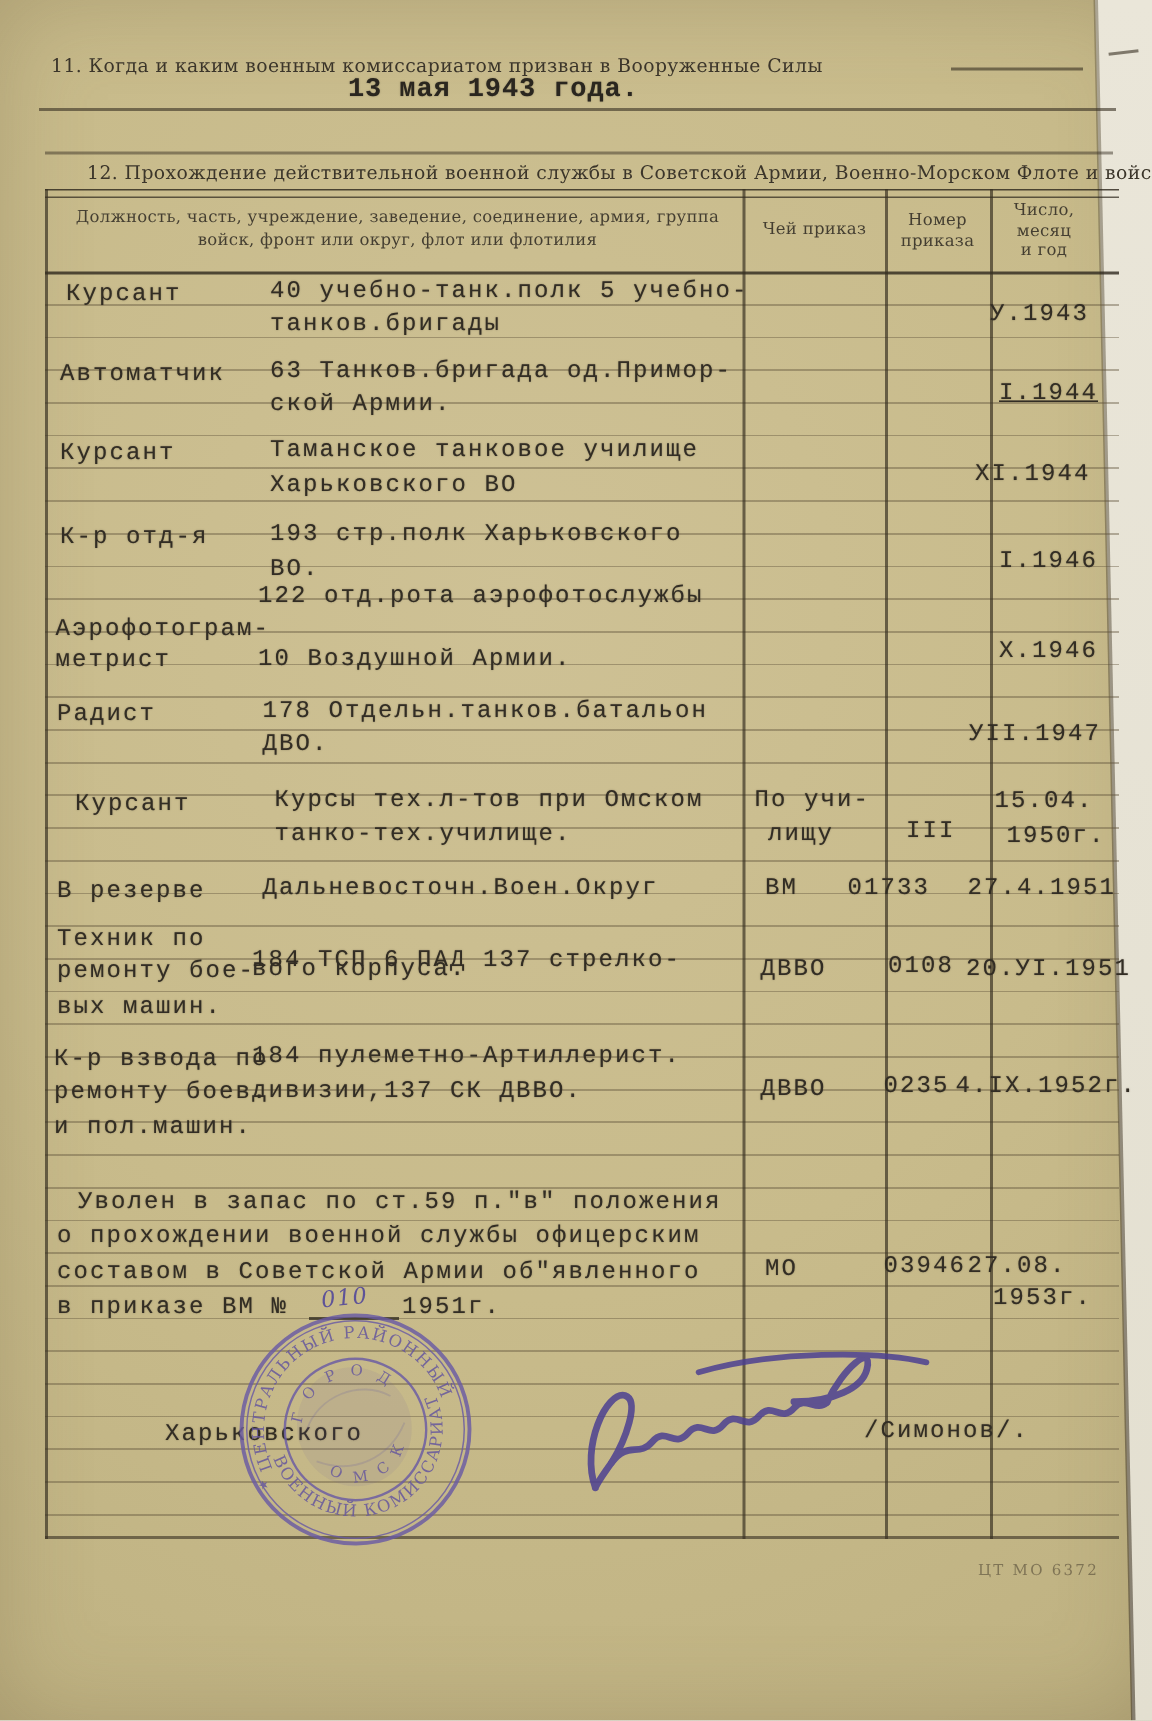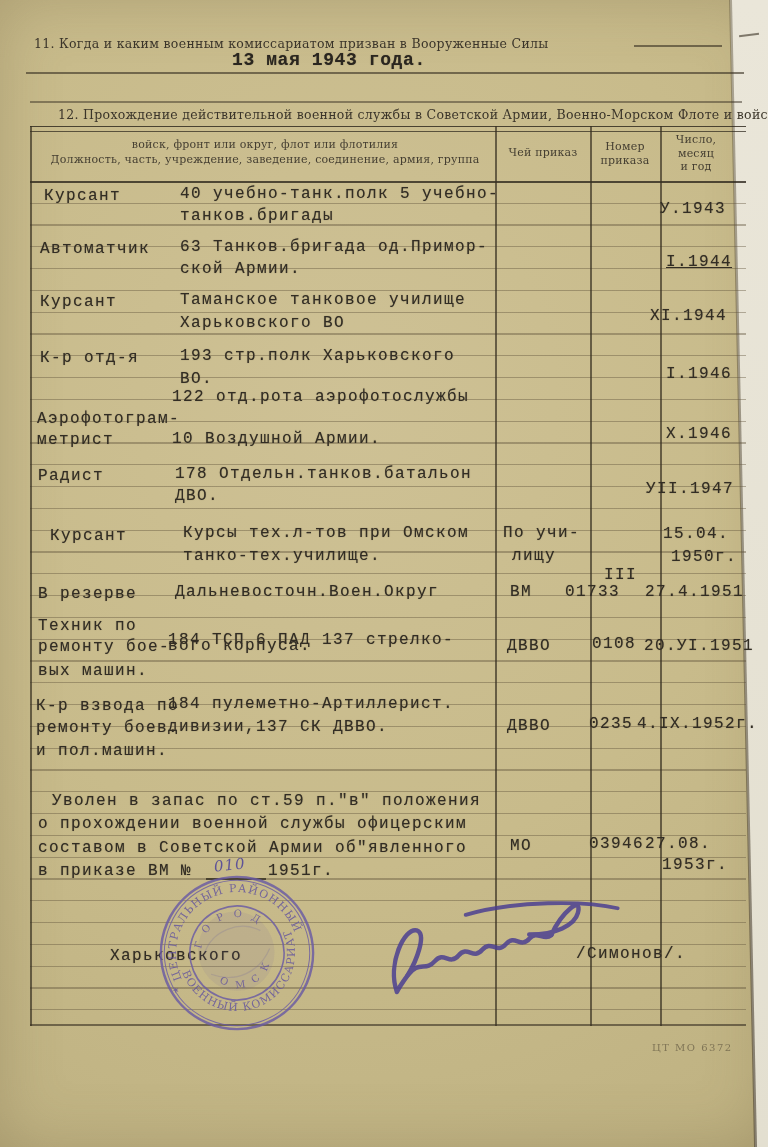--- a/index.html
+++ b/index.html
@@ -60,22 +60,22 @@
   <div class="thick-top" style="left:30px;top:126px;width:716px;"></div>
   <div class="hline" style="left:30px;top:181px;width:716px;background:rgba(42,36,26,.78);"></div>
   <div class="rules"></div>
   <div class="vline" style="left:30px;top:126px;height:900px;"></div>
   <div class="vline" style="left:495px;top:126px;height:900px;"></div>
   <div class="vline" style="left:590px;top:126px;height:900px;"></div>
   <div class="vline" style="left:660px;top:126px;height:900px;"></div>
   <div class="hline" style="left:30px;top:1024px;width:716px;"></div>
 
   <div class="hdr" style="left:45px;top:138px;width:440px;">
+    <div>Должность, часть, учреждение, заведение, соединение, армия, группа</div>
     <div>войск, фронт или округ, флот или флотилия</div>
-    <div>Должность, часть, учреждение, заведение, соединение, армия, группа</div>
   </div>
   <div class="hdr" style="left:497px;top:146px;width:92px;">Чей приказ</div>
   <div class="hdr" style="left:592px;top:140px;width:66px;line-height:14px;">
     <div>Номер</div>
     <div>приказа</div>
   </div>
   <div class="hdr" style="left:656px;top:133px;width:80px;line-height:13.5px;">
     <div>Число,</div>
     <div>месяц</div>
     <div>и год</div>
@@ -123,21 +123,21 @@
     <div class="t" style="left:175px;top:487px;">ДВО.</div>
     <div class="t" style="left:646px;top:480px;">УII.1947</div>
   </div>
 
   <div>
     <div class="t" style="left:50px;top:527px;">Курсант</div>
     <div class="t" style="left:183px;top:524px;">Курсы тех.л-тов при Омском</div>
     <div class="t" style="left:183px;top:547px;">танко-тех.училище.</div>
     <div class="t" style="left:503px;top:524px;">По учи-</div>
     <div class="t" style="left:512px;top:547px;">лищу</div>
-    <div class="t" style="left:604px;top:566px;">III</div>
+    <div class="t" style="left:604px;top:545px;">III</div>
     <div class="t" style="left:663px;top:525px;">15.04.</div>
     <div class="t" style="left:671px;top:548px;">1950г.</div>
   </div>
 
   <div>
     <div class="t" style="left:38px;top:585px;">В резерве</div>
     <div class="t" style="left:175px;top:583px;">Дальневосточн.Воен.Округ</div>
     <div class="t" style="left:510px;top:583px;">ВМ</div>
     <div class="t" style="left:565px;top:583px;">01733</div>
     <div class="t" style="left:645px;top:583px;">27.4.1951</div>

